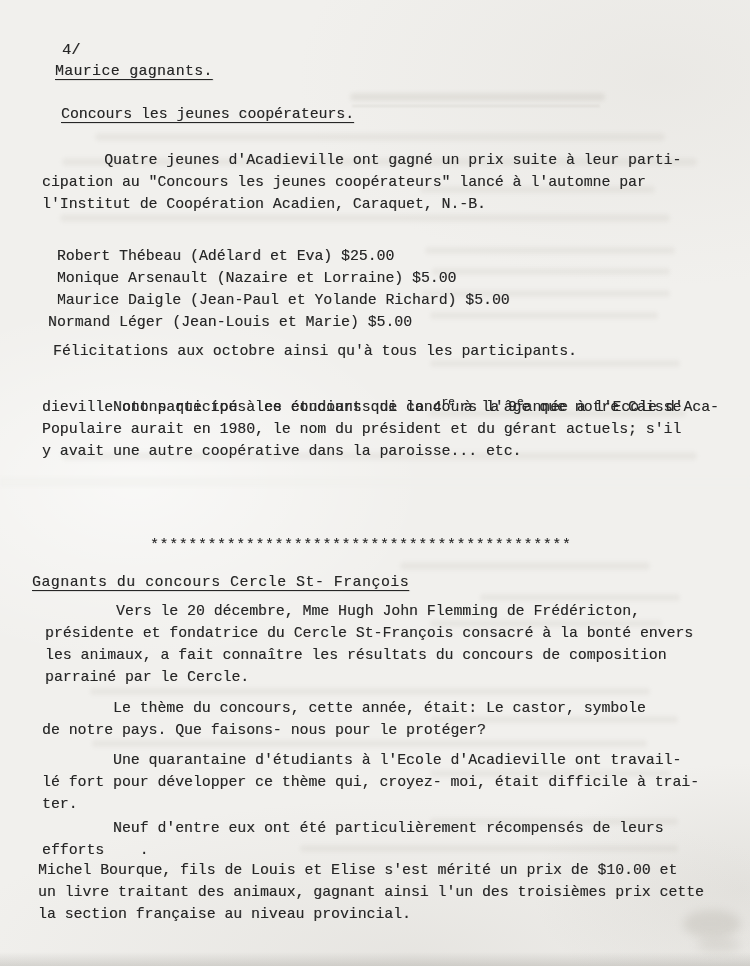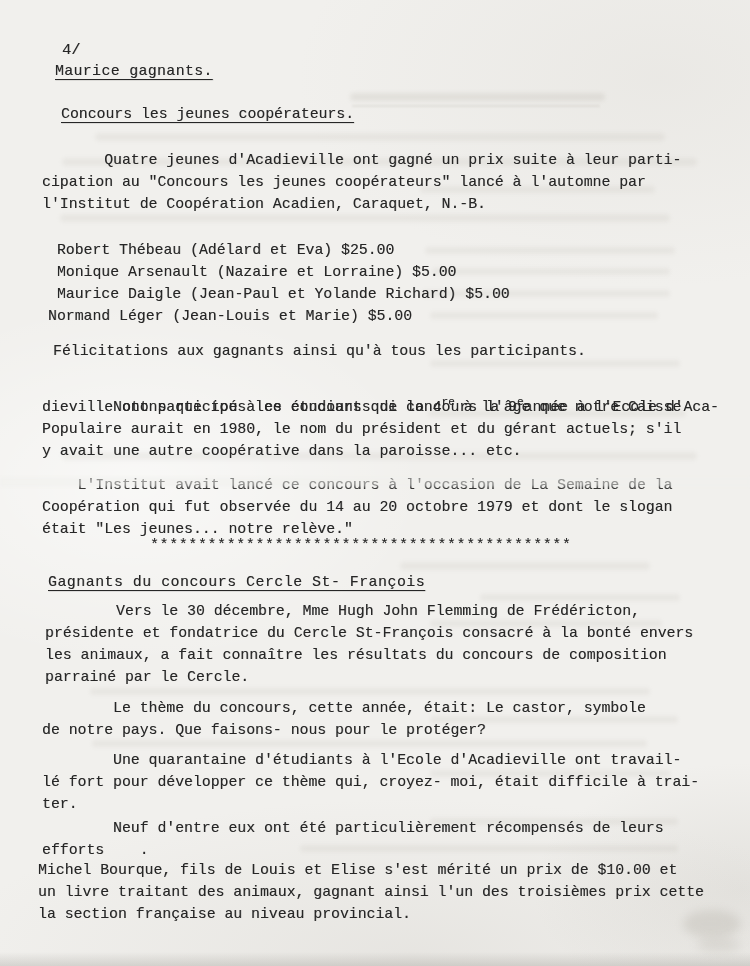--- a/index.html
+++ b/index.html
@@ -105,44 +105,41 @@
   <div class="block" style="left:62px; top:39px; font-size:15.5px;">4/</div>
 
   <div class="block heading h1-sp" style="left:55px; top:60px;">Maurice gagnants.</div>
 
   <div class="block heading" style="left:61px; top:103px;">Concours les jeunes coopérateurs.</div>
 
   <div class="block" style="left:42px; top:149px;">       Quatre jeunes d'Acadieville ont gagné un prix suite à leur parti-
 cipation au "Concours les jeunes coopérateurs" lancé à l'automne par
 l'Institut de Coopération Acadien, Caraquet, N.-B.</div>
 
-  <div class="block" style="left:48px; top:239px;"> Robert Thébeau (Adélard et Eva) $25.00
+  <div class="block" style="left:48px; top:245px;"> Robert Thébeau (Adélard et Eva) $25.00
  Monique Arsenault (Nazaire et Lorraine) $5.00
  Maurice Daigle (Jean-Paul et Yolande Richard) $5.00
 Normand Léger (Jean-Louis et Marie) $5.00</div>
 
-  <div class="block" style="left:53px; top:340px;">Félicitations aux gagnants ainsi qu'à tous les participants.</div>
+  <div class="block" style="left:53px; top:340px;">Félicitations aux octobre ainsi qu'à tous les participants.</div>
 
   <div class="block" style="left:42px; top:374px;">
     <span>    Notons que tous les étudiants de la 4</span><span class="sup">re</span><span> à la 9</span><span class="sup">e</span><span>année à l'Ecole d'Aca-</span>
   </div>
 
   <div class="block" style="left:42px; top:396px;">dieville ont participé à ce concours qui concours l'âge que notre Caisse
 Populaire aurait en 1980, le nom du président et du gérant actuels; s'il
 y avait une autre coopérative dans la paroisse... etc.</div>
 
-  <div class="block" style="left:42px; top:474px;">    L'Institut avait lancé ce concours à l'occasion de La Semaine de la
-Coopération qui fut observée du 14 au 20 octobre 1979 et dont le slogan
-était "Les jeunes... notre relève."</div>
 
   <div class="block separator" style="left:150px; top:534px;">********************************************</div>
 
-  <div class="block heading h3-sp" style="left:48px; top:571px;">Gagnants du concours Cercle St- François</div>
+  <div class="block heading h3-sp" style="left:32px; top:571px;">Gagnants du concours Cercle St- François</div>
 
-  <div class="block" style="left:45px; top:600px;">        Vers le 30 décembre, Mme Hugh John Flemming de Frédéricton,
+  <div class="block" style="left:45px; top:600px;">        Vers le 20 décembre, Mme Hugh John Flemming de Frédéricton,
 présidente et fondatrice du Cercle St-François consacré à la bonté envers
 les animaux, a fait connaître les résultats du concours de composition
 parrainé par le Cercle.</div>
 
   <div class="block" style="left:42px; top:749px;">        Une quarantaine d'étudiants à l'Ecole d'Acadieville ont travail-
 lé fort pour développer ce thème qui, croyez- moi, était difficile à trai-
 ter.</div>
 
   <div class="block" style="left:42px; top:697px;">        Le thème du concours, cette année, était: Le castor, symbole
 de notre pays. Que faisons- nous pour le protéger?</div>

